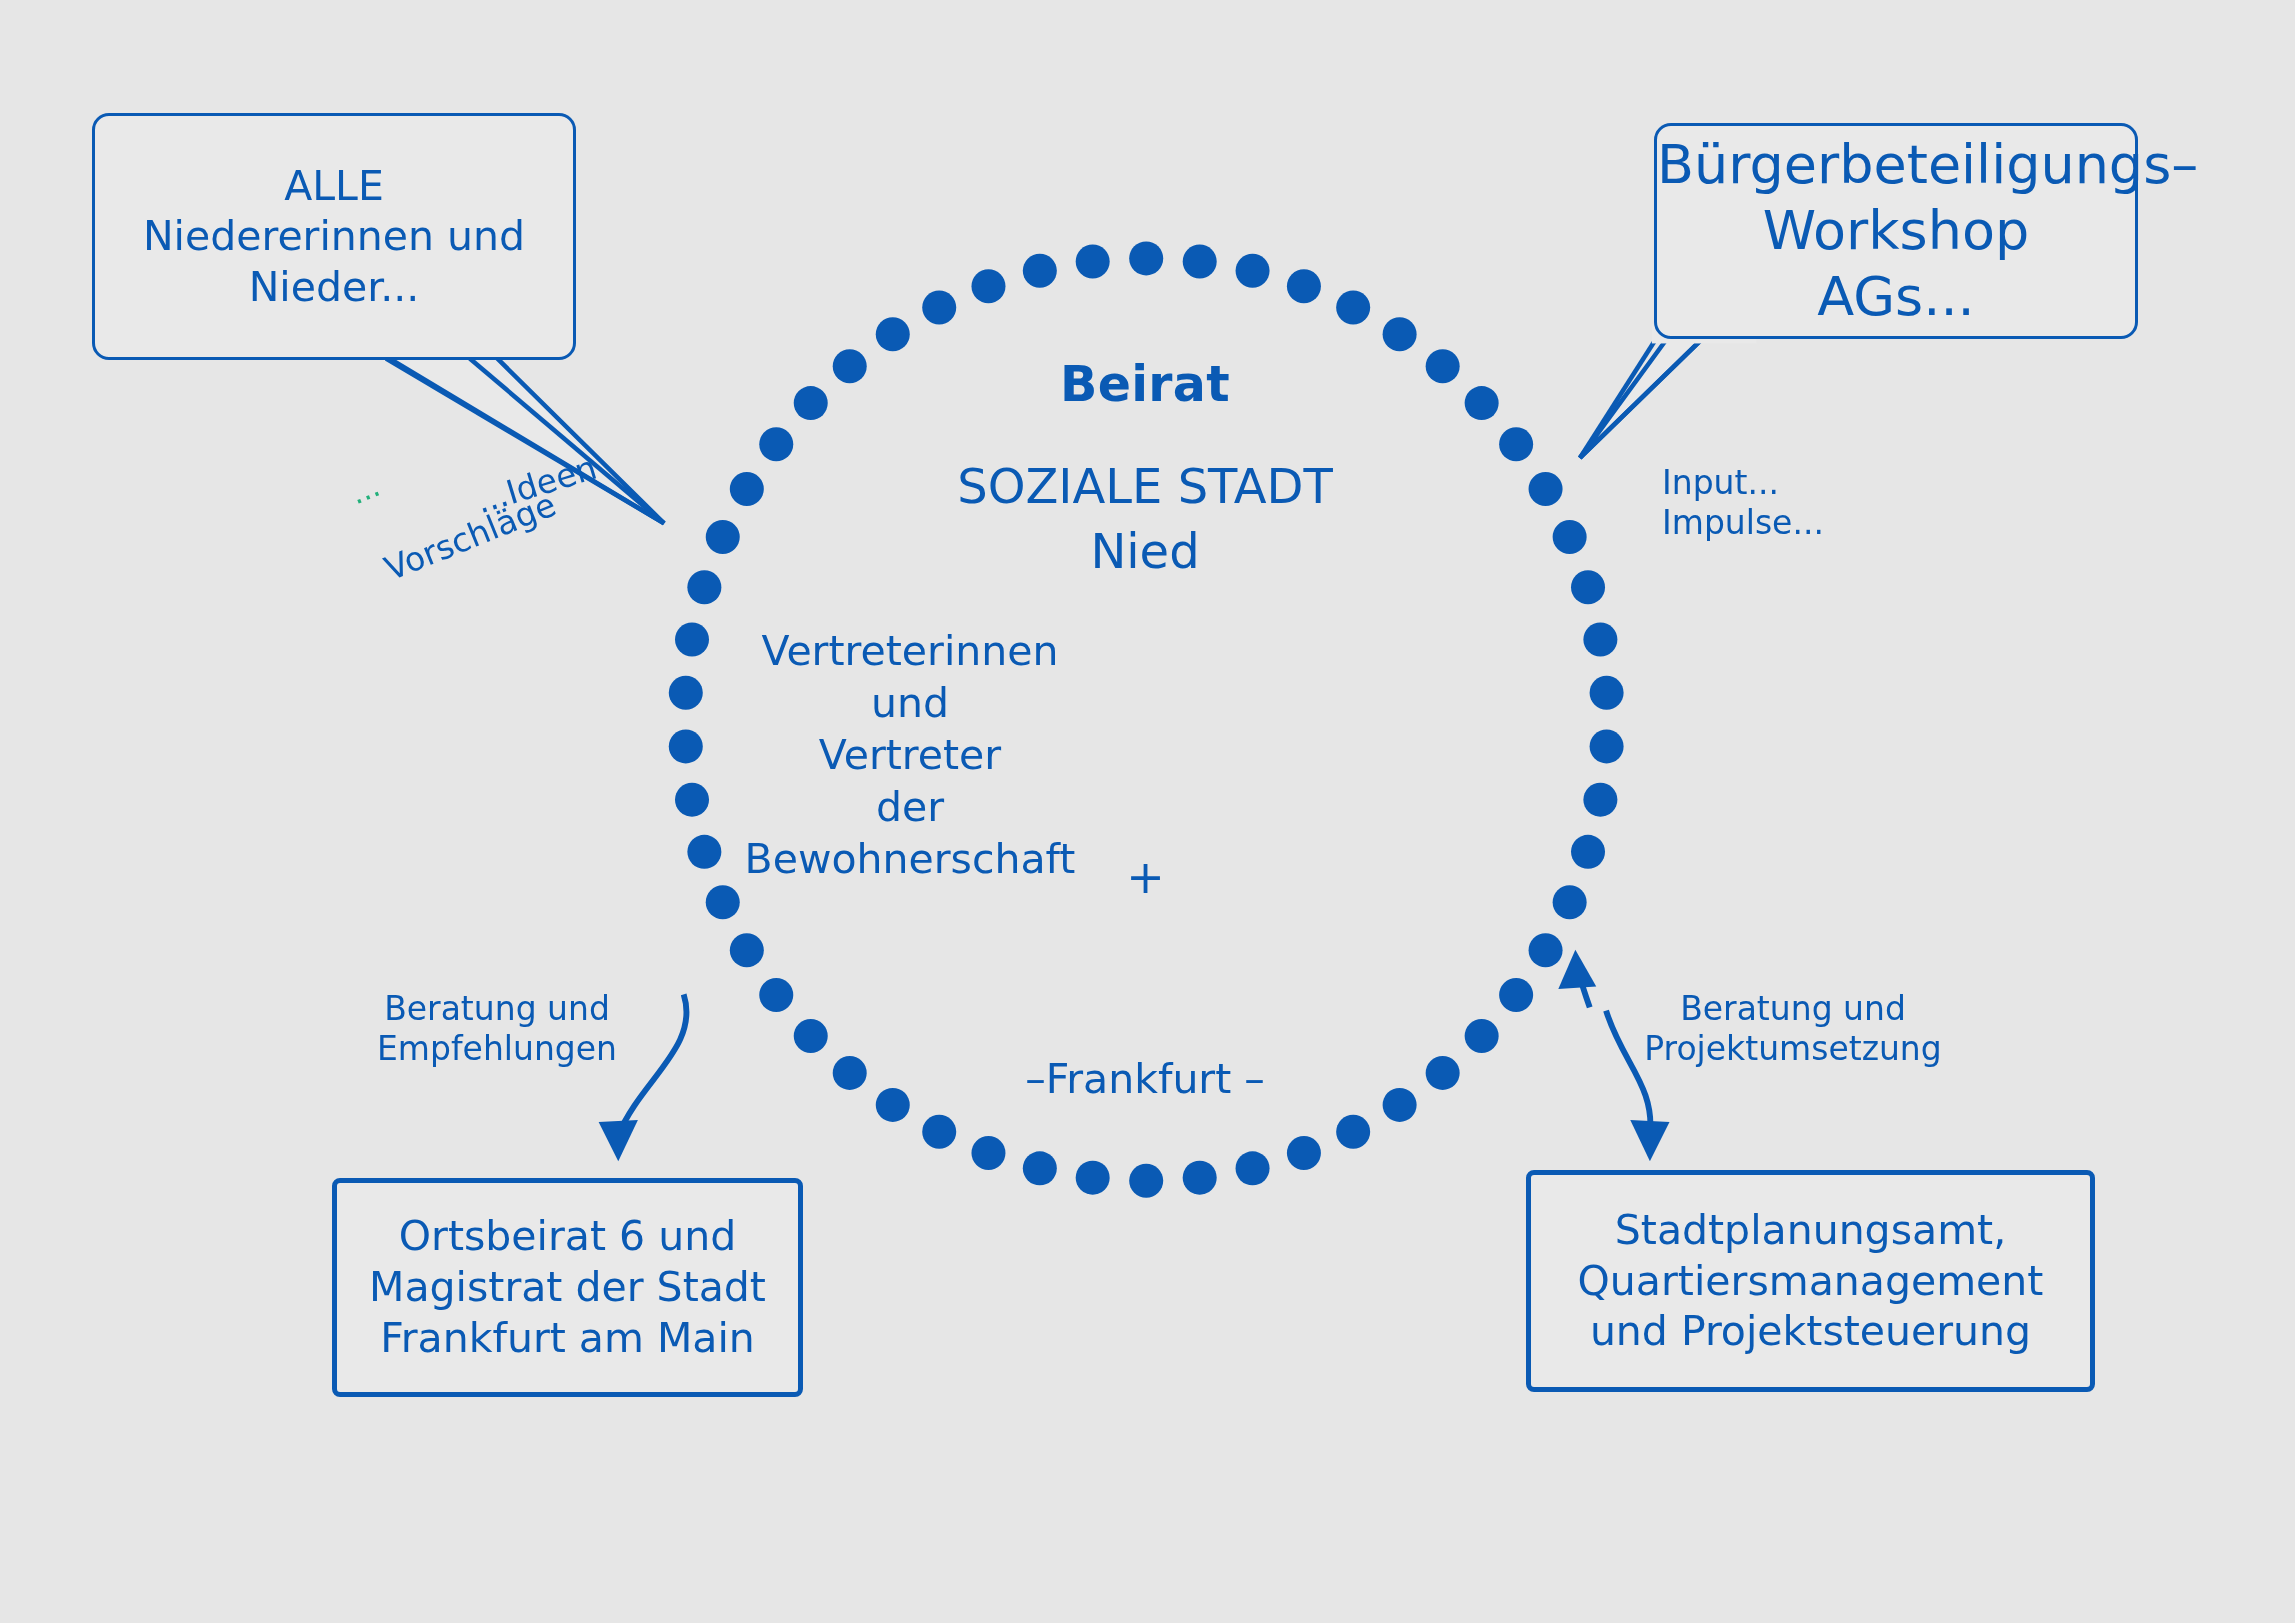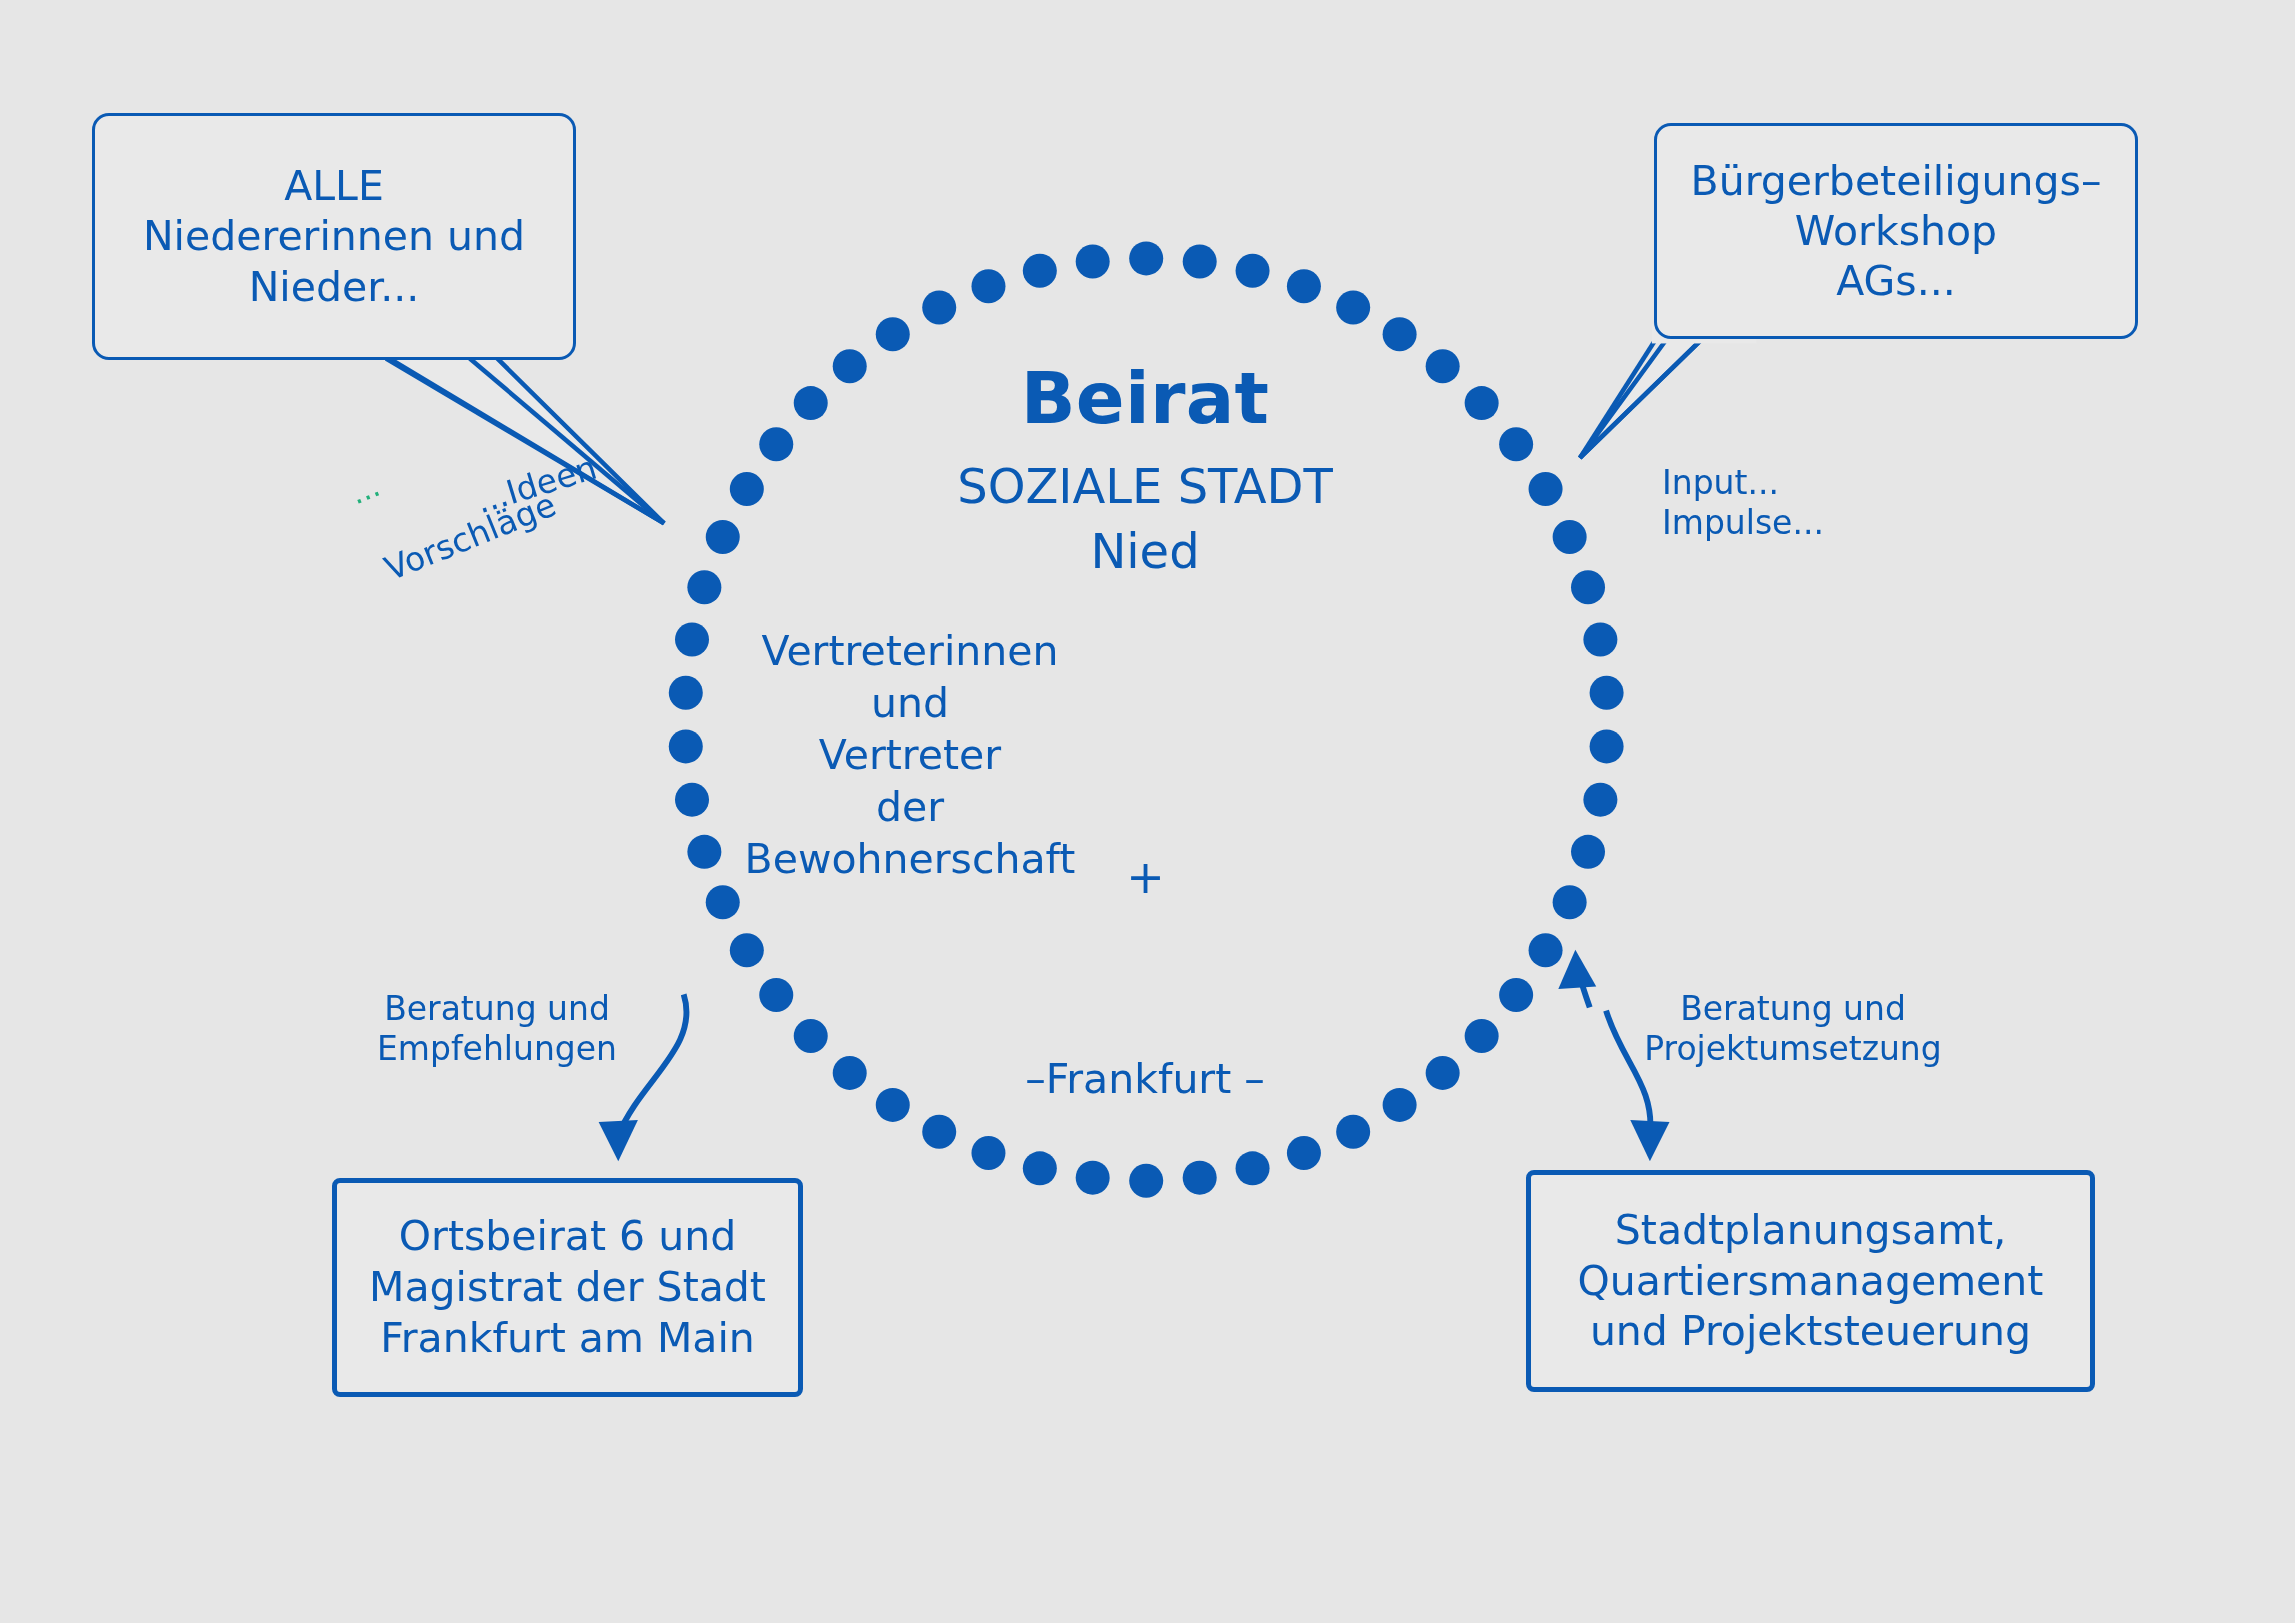--- a/index.html
+++ b/index.html
@@ -39,21 +39,21 @@
 
   #bubble-alle {
     left: 92px; top: 113px;
     width: 484px; height: 247px;
     font-size: 41px;
     border-radius: 17px;
   }
   #bubble-workshop {
     left: 1654px; top: 123px;
     width: 484px; height: 216px;
-    font-size: 41px;
+    font-size: 54px;
     align-items: center;
   }
 
   
   #tails {
     position: absolute;
     left: 0; top: 0;
     width: 2295px; height: 1623px;
     pointer-events: none;
   }
@@ -86,21 +86,21 @@
   #circle-area {
     position: absolute;
     left: 589px; top: 196px;
     width: 1112px; height: 1047px;
   }
   #beirat-title {
     position: absolute;
     left: 0; top: 160px;
     width: 1112px;
     text-align: center;
-    font-size: 72px;
+    font-size: 49px;
     font-weight: bold;
     letter-spacing: 0.3px;
   }
   #beirat-sub1 {
     position: absolute;
     left: 0; top: 262px;
     width: 1112px;
     text-align: center;
     font-size: 48px;
   }

